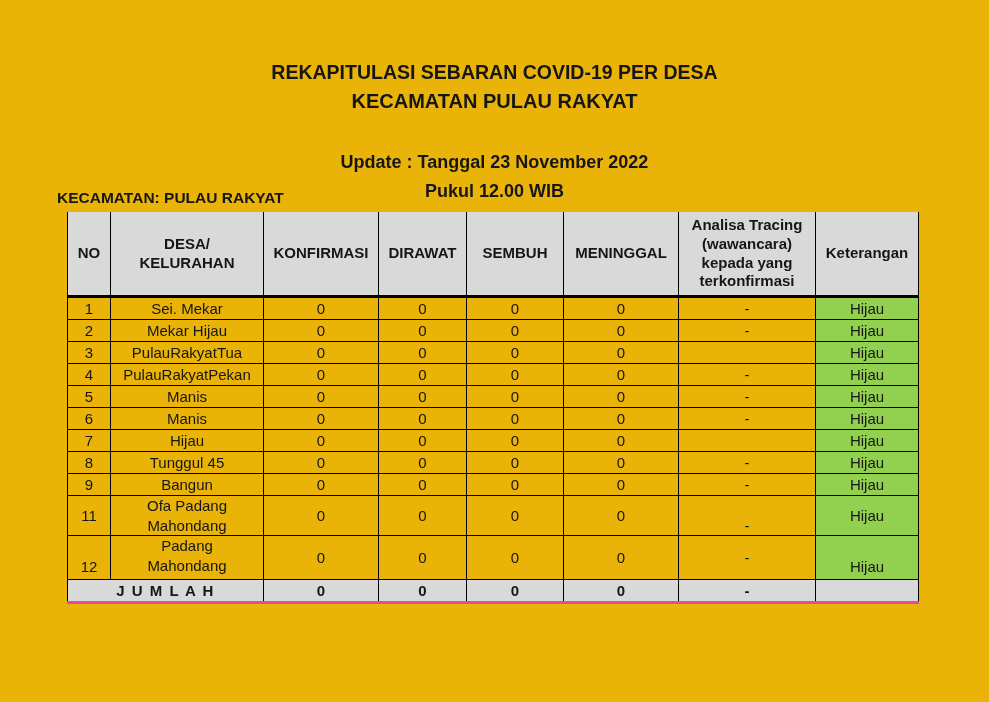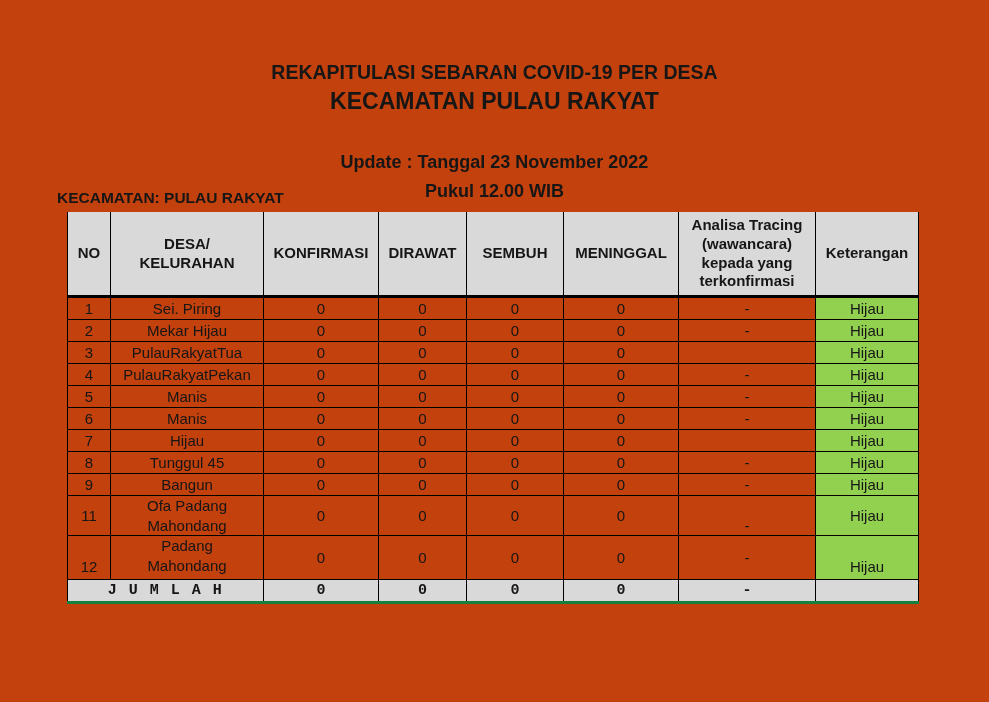--- a/index.html
+++ b/index.html
@@ -4,36 +4,36 @@
 <style>
   html, body {
     margin: 0;
     padding: 0;
     background: #ffffff;
   }
   .page {
     position: relative;
     width: 989px;
     height: 702px;
-    background: #c2410c;
+    background: #eab308;
     font-family: "Liberation Sans", sans-serif;
     color: #161616;
     overflow: hidden;
   }
   .titles {
     position: absolute;
     top: 58px;
     left: 0;
     width: 989px;
     text-align: center;
     font-weight: bold;
   }
   .title-line { line-height: 29px; }
   .t1 { font-size: 19.5px; }
-  .t2 { font-size: 23px; }
+  .t2 { font-size: 20px; }
   .t3 { font-size: 18px; margin-top: 32px; }
   .t4 { font-size: 18px; }
   .section-label {
     position: absolute;
     left: 57px;
     top: 189px;
     font-size: 15.5px;
     font-weight: bold;
   }
   table.recap {
@@ -72,22 +72,21 @@
   }
   td.ket-cell { background: #92d050; }
   tr.row-11 td.analisa-cell { vertical-align: bottom; padding-bottom: 1px; }
   tr.row-12 td.no-cell,
   tr.row-12 td.desa-cell,
   tr.row-12 td.ket-cell { vertical-align: bottom; padding-bottom: 4px; }
   tr.total-row td {
     background: #d9d9d9;
     font-weight: bold;
     height: 20px;
-    border-bottom: 3px solid #15803d;
-    font-family: Liberation Mono, monospace;
+    border-bottom: 3px solid #ec4899;
   }
   tr.total-row td.total-label { letter-spacing: 1.5px; }
 </style>
 </head>
 <body>
 
 <div class="page">
 
   <div class="titles">
     <div class="title-line t1">REKAPITULASI SEBARAN COVID-19 PER DESA</div>
@@ -121,21 +120,21 @@
         <th>Analisa Tracing
 (wawancara)
 kepada yang
 terkonfirmasi</th>
         <th>Keterangan</th>
       </tr>
     </thead>
     <tbody>
       <tr>
         <td class="no-cell">1</td>
-        <td class="desa-cell">Sei. Piring</td>
+        <td class="desa-cell">Sei. Mekar</td>
         <td>0</td>
         <td>0</td>
         <td>0</td>
         <td>0</td>
         <td class="analisa-cell">-</td>
         <td class="ket-cell">Hijau</td>
       </tr>
       <tr>
         <td class="no-cell">2</td>
         <td class="desa-cell">Mekar Hijau</td>

